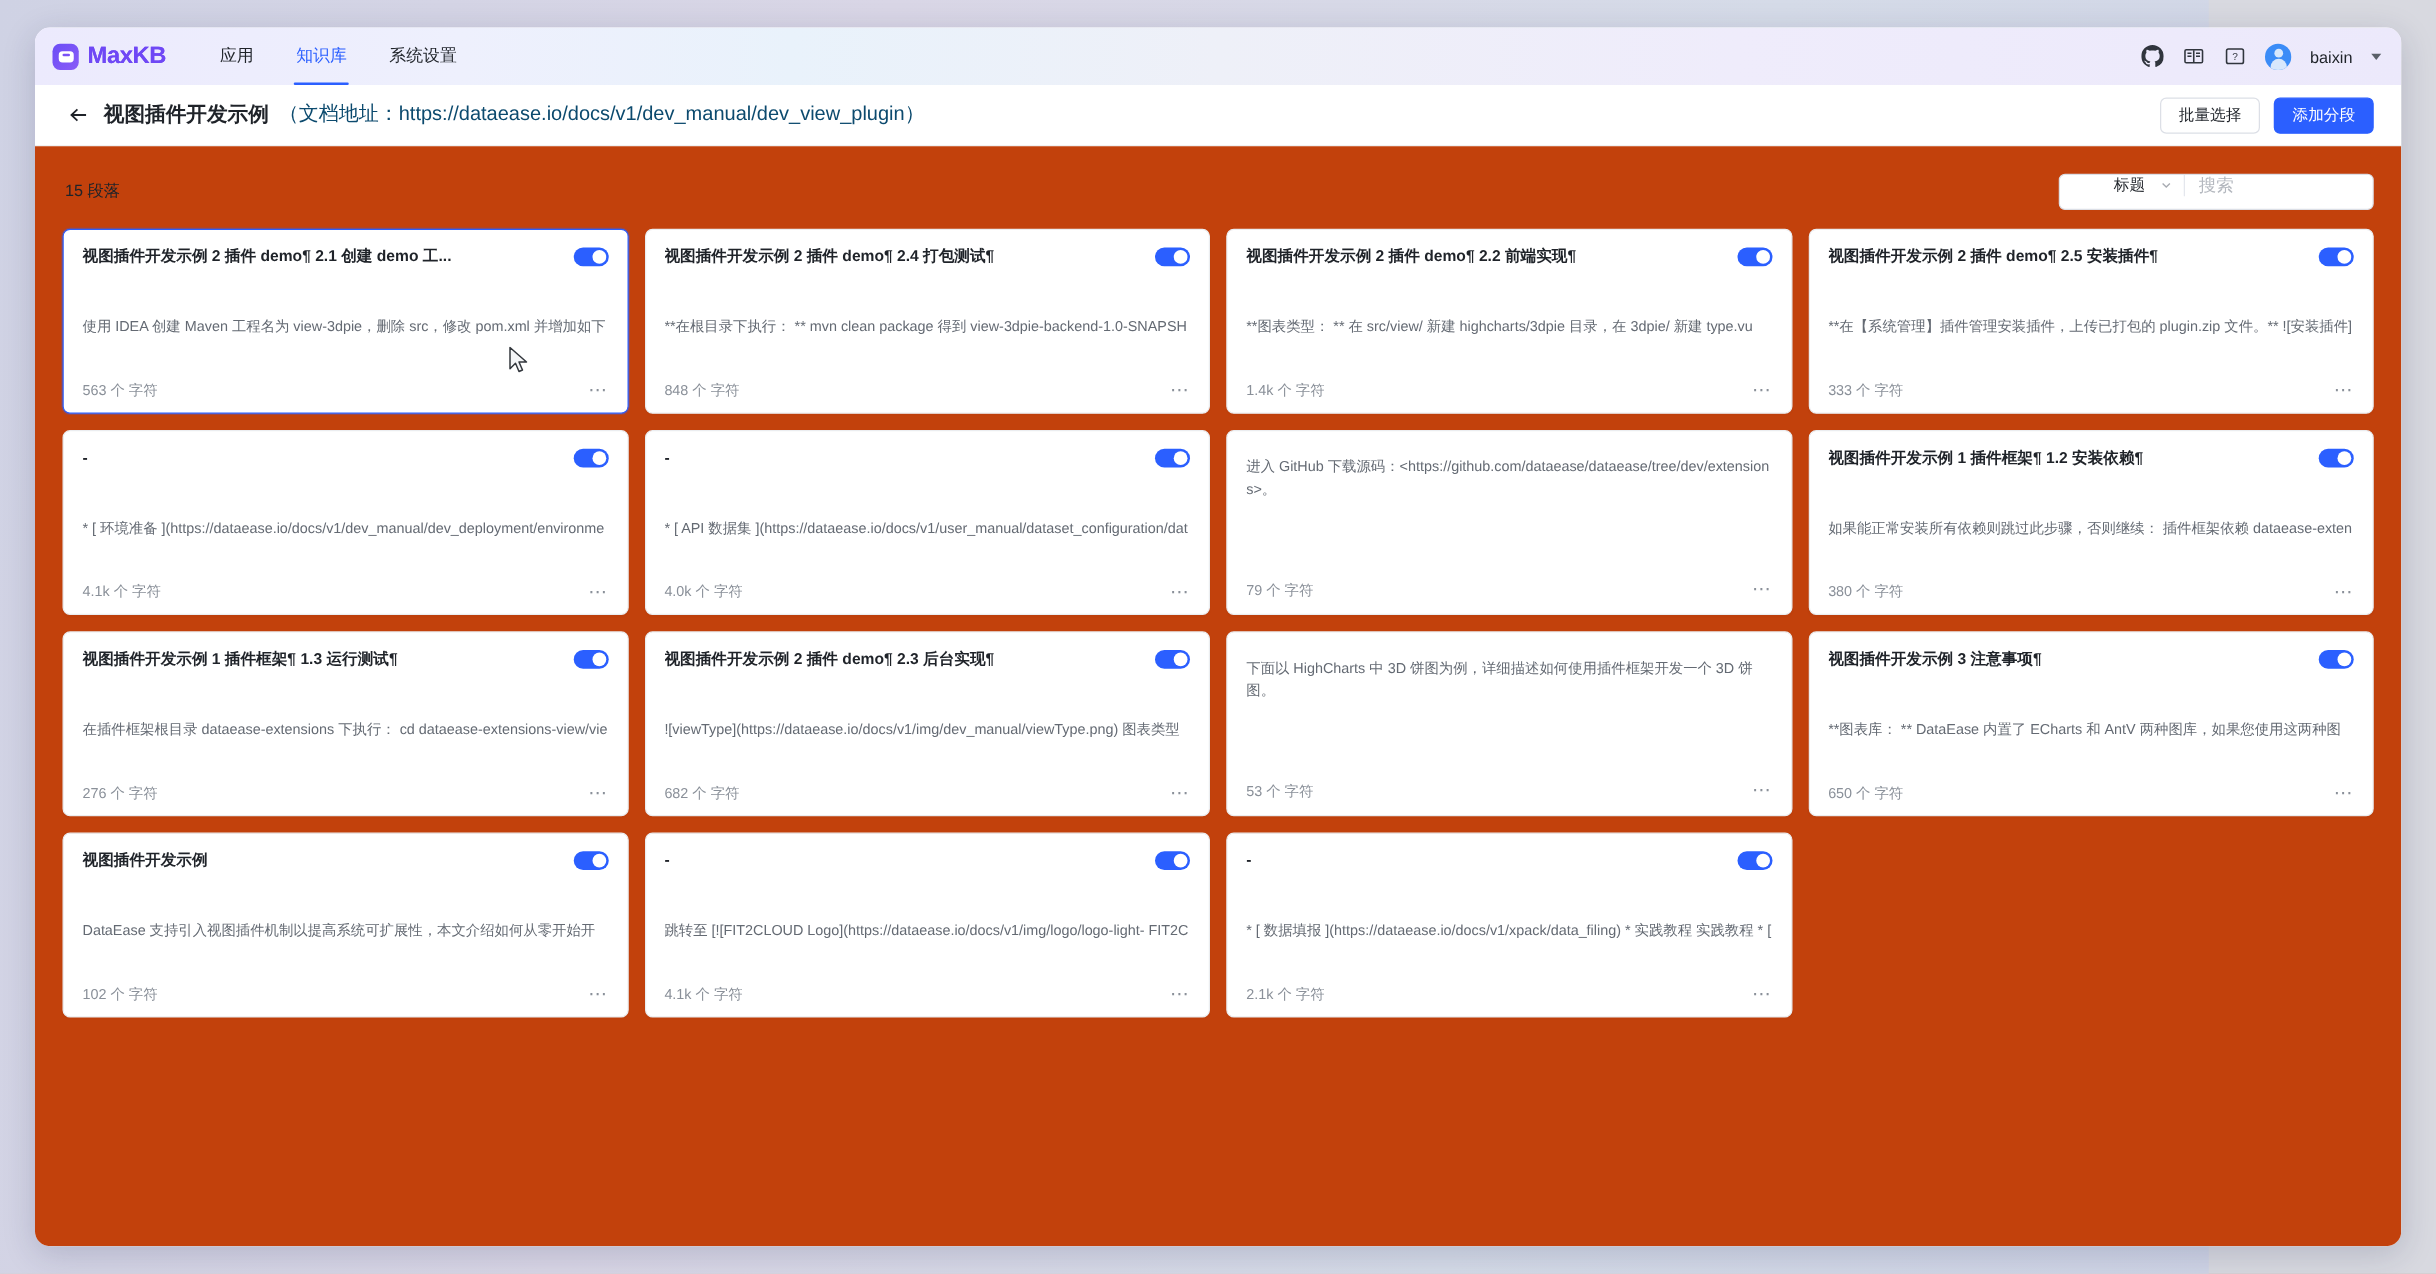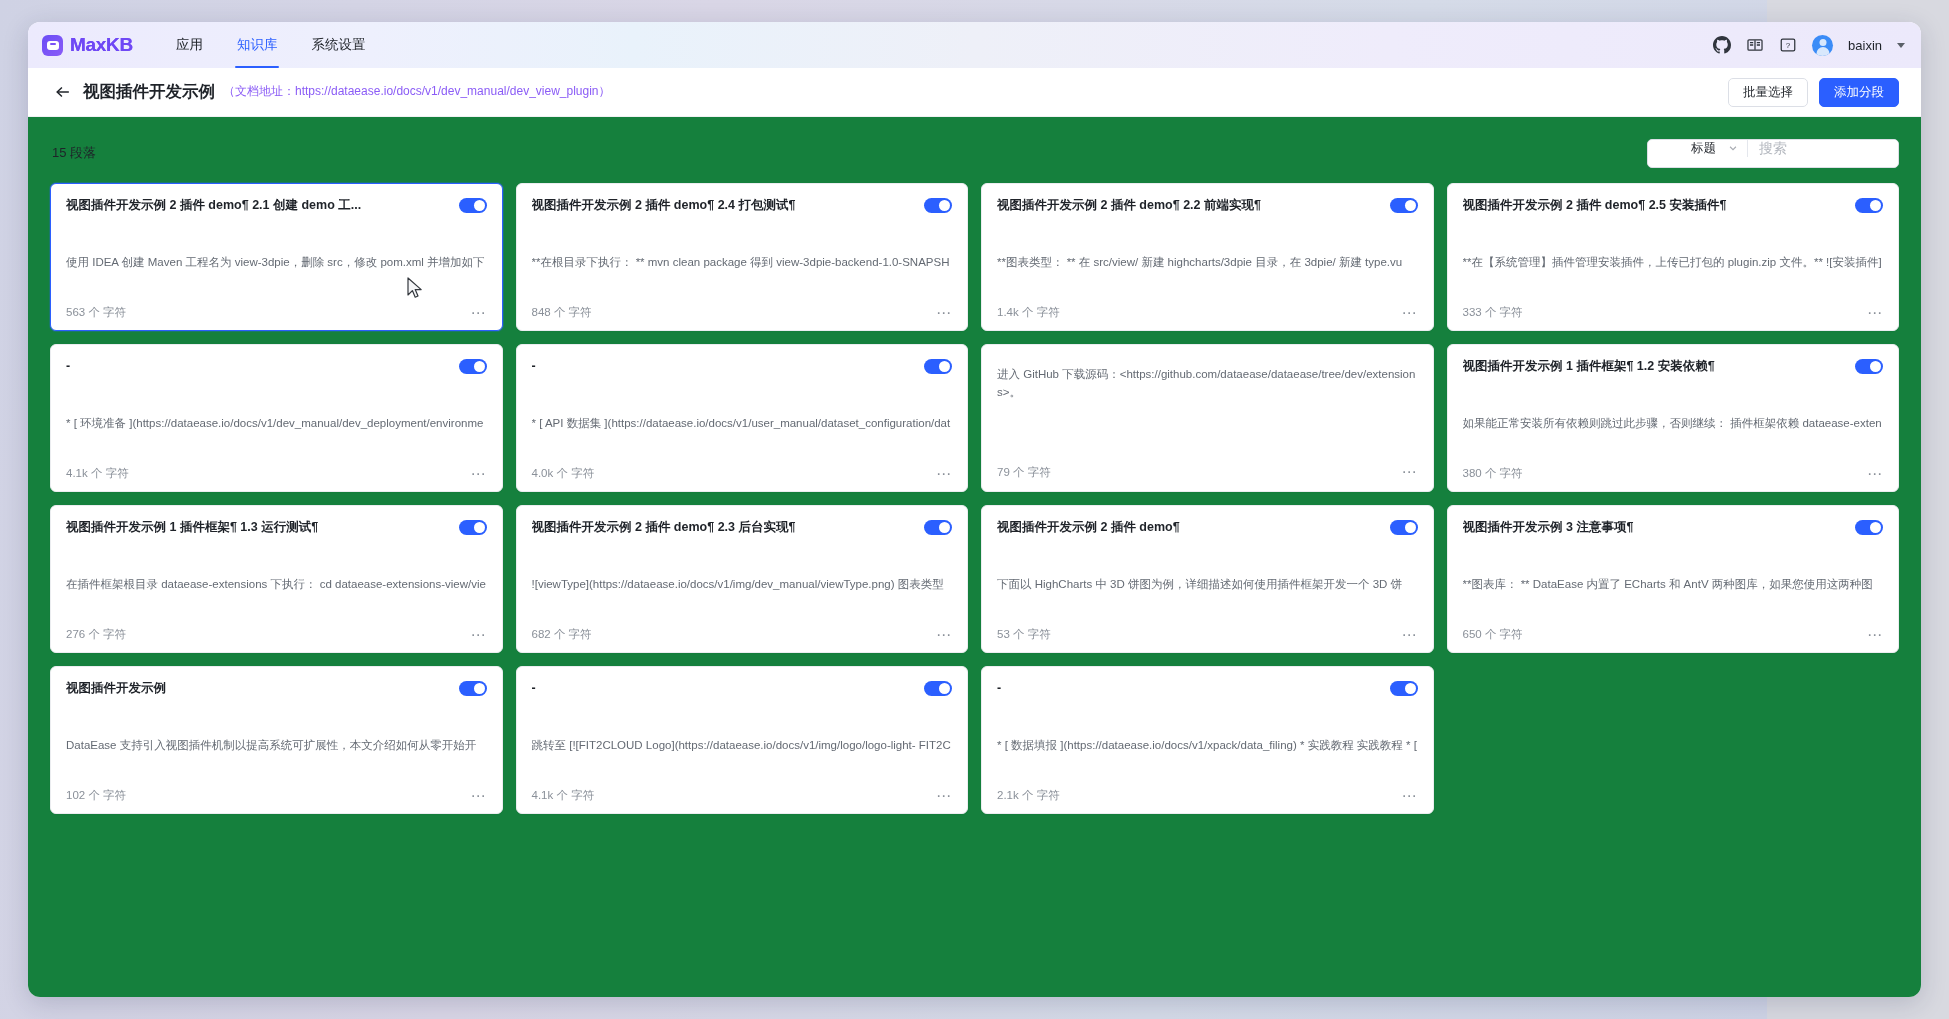--- a/index.html
+++ b/index.html
@@ -90,31 +90,31 @@
     height: 49px; flex: 0 0 49px;
     background: #ffffff;
     display: flex; align-items: center;
     padding: 0 22px 0 26px;
     border-bottom: 1px solid #f0f1f3;
   }
   .back-arrow {
     width: 18px; height: 18px; margin-right: 11px; cursor: pointer; color:#1f2329;
   }
   .page-title { font-size: 16.5px; font-weight: bold; color: #1f2329; }
-  .page-subtitle { font-size: 12px; color: #8b5cf6; margin-left: 8px; padding-bottom: 1px; }
+  .page-subtitle { font-size: 16px; color: #0c4a6e; margin-left: 8px; padding-bottom: 1px; }
   .hdr-actions { margin-left: auto; display: flex; align-items: center; gap: 11px; padding-left: 44px; }
   .btn {
     height: 29px; padding: 0 14px; border-radius: 5px;
     font-size: 12.5px; display: flex; align-items: center; cursor: pointer;
     border: 1px solid #dcdfe6; background: #fff; color: #1f2329;
   }
   .btn.primary { background: #2b5fff; border-color: #2b5fff; color: #fff; }
   
   .body-area {
-    flex: 1 1 auto; background: #15803d;
+    flex: 1 1 auto; background: #c2410c;
     padding: 16px 22px 0 22px;
     overflow: hidden; position: relative;
   }
   .toolbar {
     height: 40px; display: flex; align-items: center; margin-bottom: 10px;
   }
   .seg-count { font-size: 13px; color: #1f2329; padding-left: 2px; }
   .toolbar-right { margin-left: auto; display: flex; align-items: center; }
   .search-group {
     display: flex; align-items: flex-start; height: 29px;
@@ -352,24 +352,20 @@
               <div class="card-title">视图插件开发示例 2 插件 demo¶ 2.3 后台实现¶</div>
               <div class="toggle"></div>
             </div>
             <div class="card-body">![viewType](https://dataease.io/docs/v1/img/dev_manual/viewType.png) 图表类型关系到下图内容： ![图表类型选择](https://dataease.io/docs/v1/img/dev_manual/%E5%9B%BE%E8%A1%A8%E7%B1%BB%E5%9E%8B%E9%80%89%E6%8B%A9.png) ![staticResources](https://dataease.io/docs/v1/img/dev_manual/staticResources.png) ![PluginViewParam](https://dataease.io/docs/v1/img/dev_m...</div>
             <div class="card-foot">
               <span class="char-count">682 个 字符</span>
               <span class="dots">⋯</span>
             </div>
           </div>
           <div class="card">
-            <div class="card-head">
-              <div class="card-title">视图插件开发示例 2 插件 demo¶</div>
-              <div class="toggle"></div>
-            </div>
             <div class="card-body">下面以 HighCharts 中 3D 饼图为例，详细描述如何使用插件框架开发一个 3D 饼图。</div>
             <div class="card-foot">
               <span class="char-count">53 个 字符</span>
               <span class="dots">⋯</span>
             </div>
           </div>
           <div class="card">
             <div class="card-head">
               <div class="card-title">视图插件开发示例 3 注意事项¶</div>
               <div class="toggle"></div>

